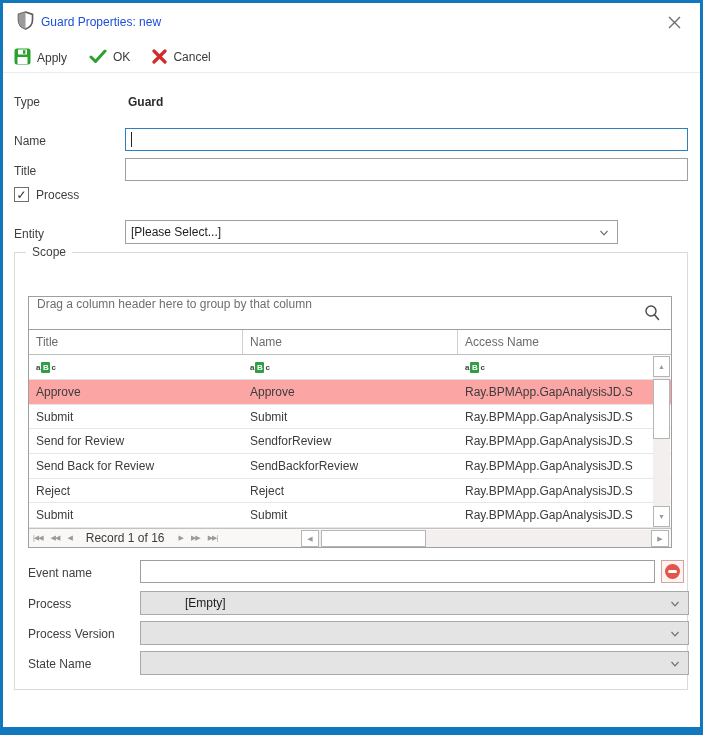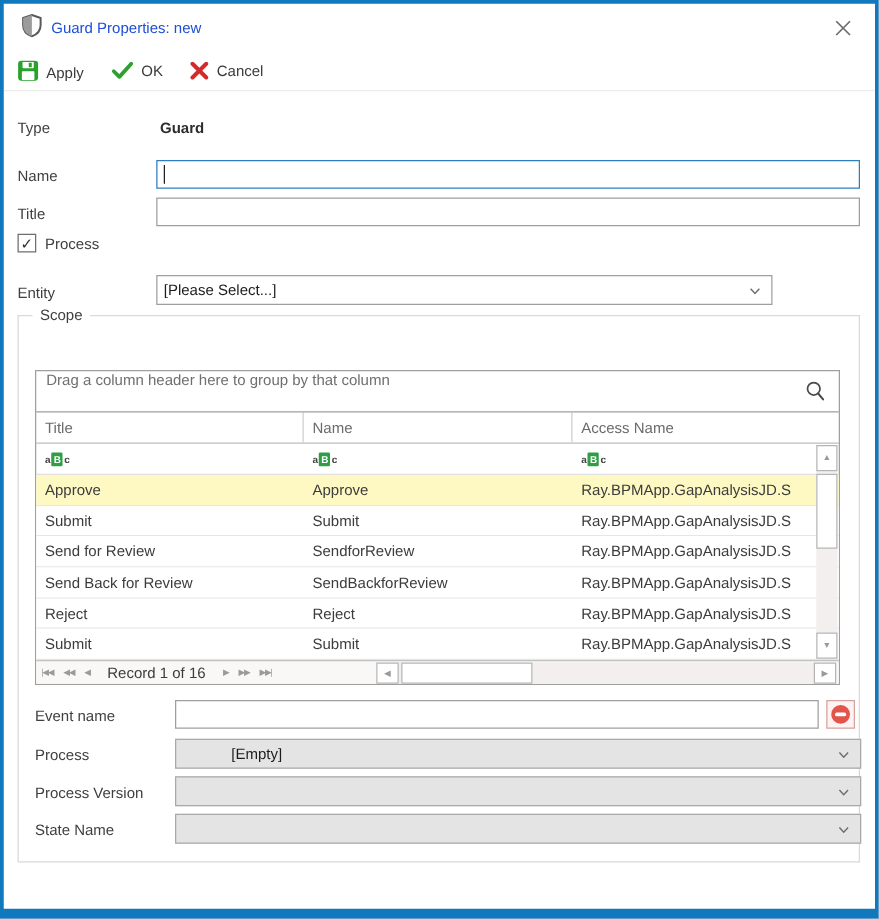--- a/index.html
+++ b/index.html
@@ -50,21 +50,21 @@
     border-right:1px solid #d0d0d0; cursor:pointer; }
   .col-h:last-child { border-right:none; }
   .c1 { width:214px; } .c2 { width:215px; } .c3 { flex:1; }
   .filter-row { display:flex; height:25px; border-bottom:1px solid #e0e0e0; }
   .filter-cell { padding-left:7px; display:flex; align-items:center; cursor:pointer; }
   .abc { display:inline-flex; align-items:center; font-size:8px; color:#444; font-weight:bold; }
   .abc .mid { display:inline-block; background:#2f9e44; color:#fff; width:9px; height:11px;
     line-height:11px; text-align:center; margin:0 1px; font-size:8px; border-radius:1px; }
   .rows-area { position:relative; height:148px; display:flex; flex-direction:column; }
   .grid-row { flex:1; display:flex; border-bottom:1px solid #e6e6e6; background:#fff; cursor:pointer; }
-  .grid-row.selected { background:#fef9c3; }
+  .grid-row.selected { background:#fca5a5; }
   .cell { font-size:12px; color:#3c3c3c; padding-left:7px; display:flex; align-items:center;
     white-space:nowrap; overflow:hidden; }
   
   .vscroll { position:absolute; right:1px; top:59px; width:17px; height:171px; background:#f2efee; }
   .v-btn { position:absolute; left:0; width:17px; height:21px; background:#fff;
     border:1px solid #b5b5b5; display:flex; align-items:center; justify-content:center;
     font-size:7px; color:#9a9a9a; cursor:pointer; }
   .v-up { top:0; } .v-down { bottom:0; }
   .v-thumb { position:absolute; left:0; top:23px; width:17px; height:60px; background:#fff;
     border:1px solid #b5b5b5; cursor:grab; }

